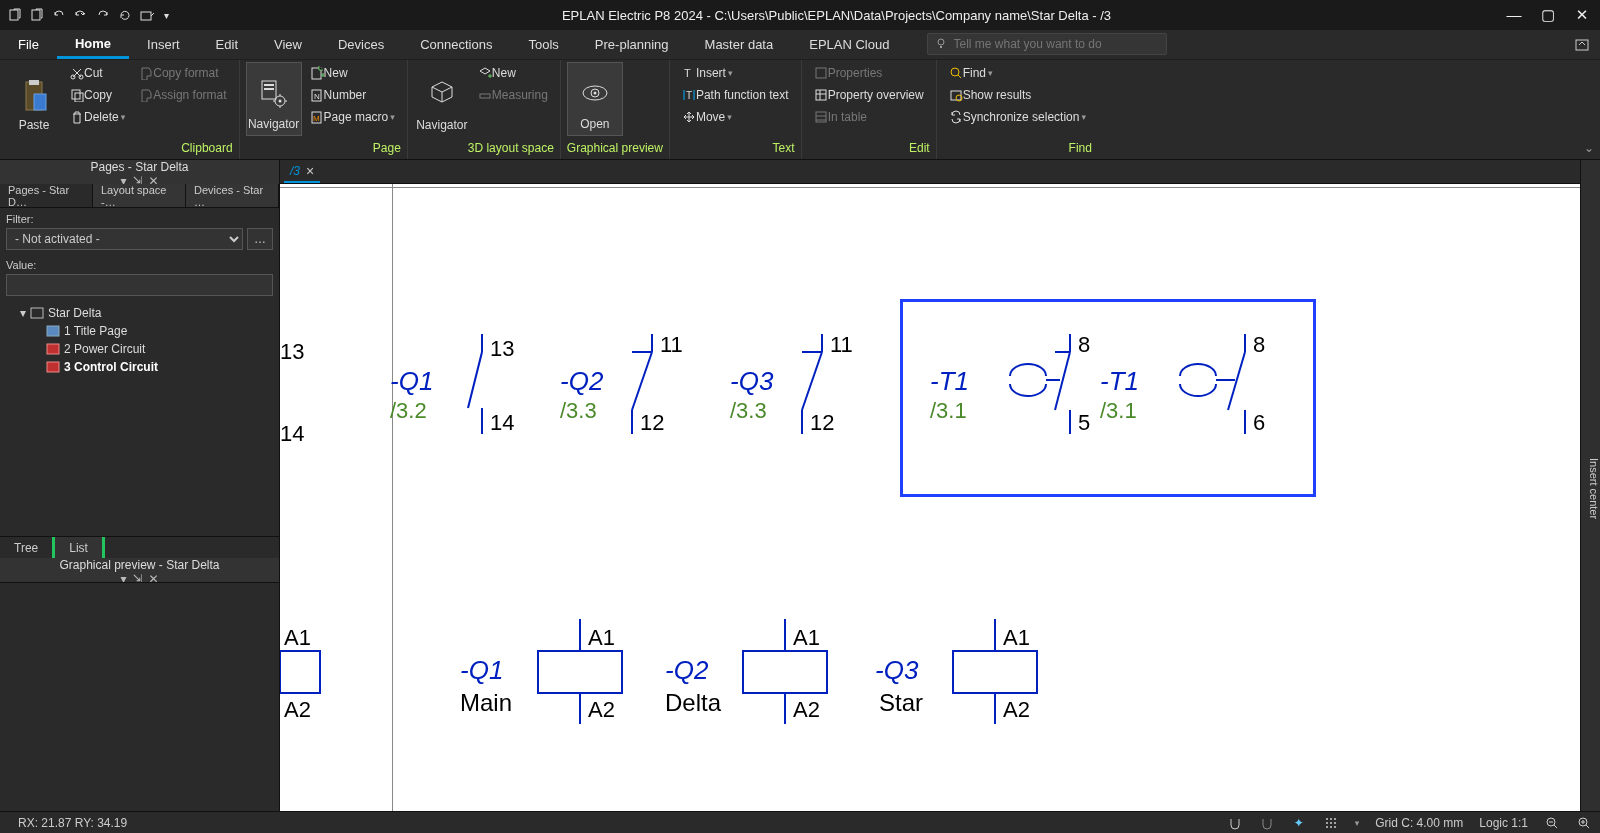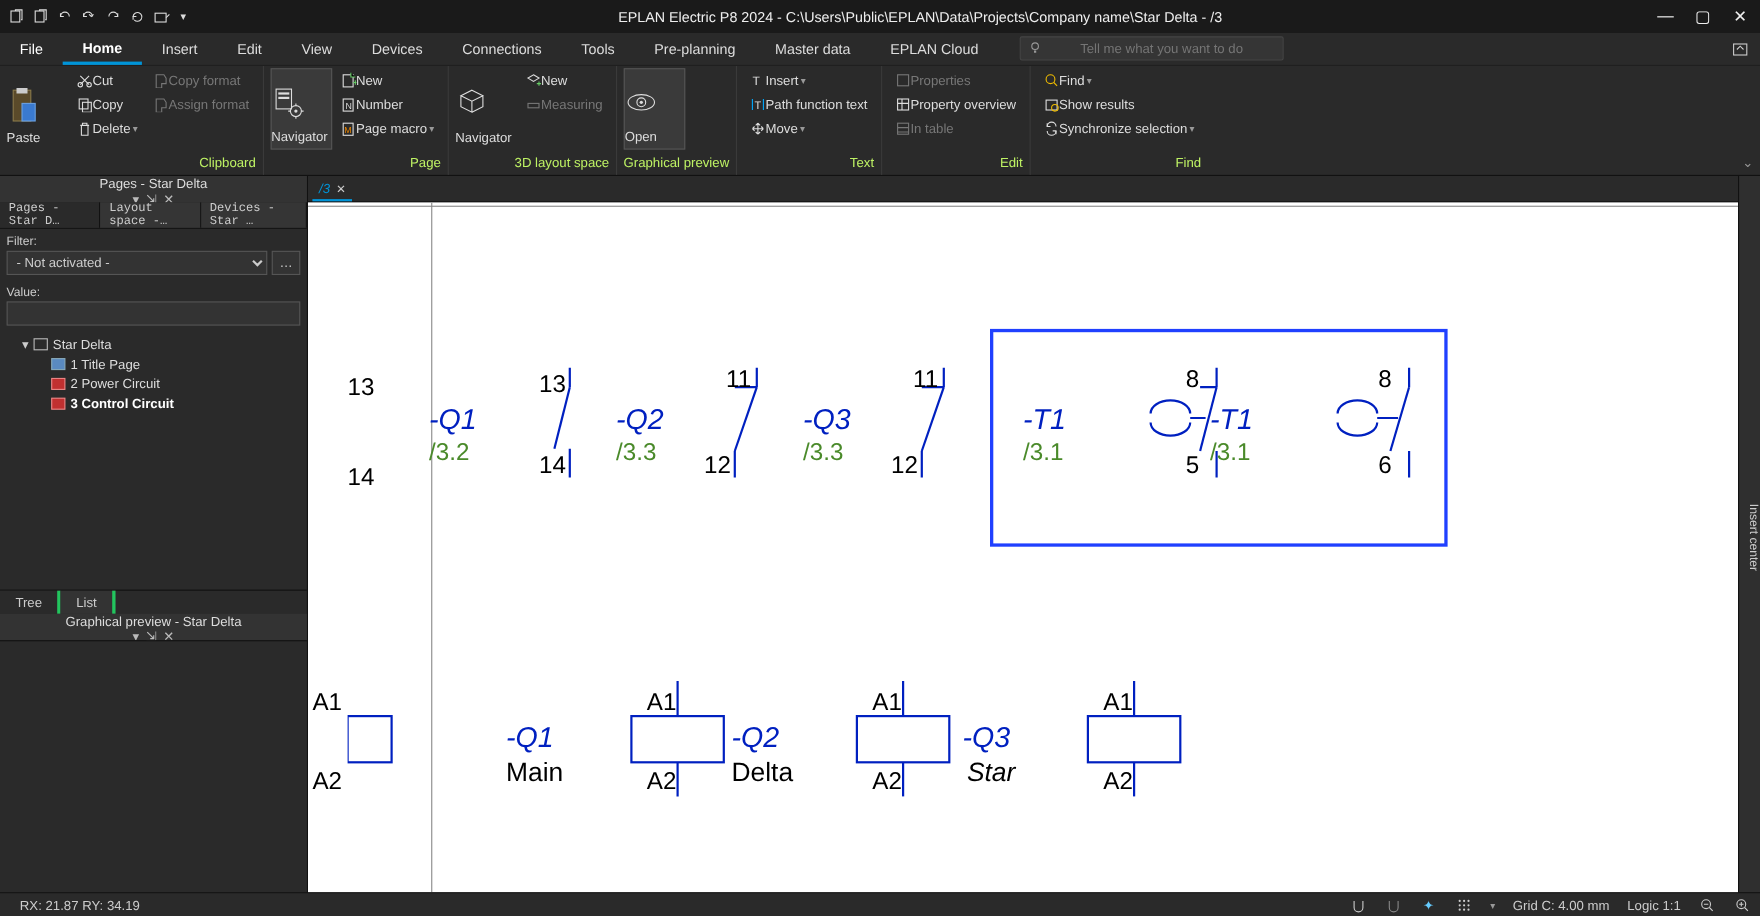--- a/index.html
+++ b/index.html
@@ -13,44 +13,44 @@
 .titlebar .winctrl span { cursor: pointer; width: 20px; text-align: center; }
 
 
 .menubar { height: 30px; background: #2a2a2a; display: flex; align-items: stretch; border-bottom: 1px solid #1f1f1f; }
 .menubar .tabs { display: flex; }
 .menubar .tab { padding: 0 18px; display: flex; align-items: center; font-size: 13px; color: #ddd; cursor: pointer; }
 .menubar .tab.file { color: #fff; }
 .menubar .tab.active { color: #fff; font-weight: 700; border-bottom: 3px solid #0094d8; }
 .menubar .search { margin-left: 20px; display: flex; align-items: center; background: #353535; border: 1px solid #444; border-radius: 2px; padding: 2px 8px; width: 240px; height: 22px; position: relative; top: 3px; }
 .menubar .search svg { margin-right: 6px; }
-.menubar .search input { background: transparent; border: none; color: #aaa; font-size: 12px; width: 100%; outline: none; text-align: center; }
+.menubar .search input { background: transparent; border: none; color: #aaa; font-size: 12px; width: 100%; outline: none; }
 .menubar .right { margin-left: auto; padding-right: 10px; display: flex; align-items: center; }
 
 
 .ribbon { height: 100px; background: #2a2a2a; display: flex; border-bottom: 1px solid #111; }
 .rgroup { border-right: 1px solid #3a3a3a; display: flex; flex-direction: column; padding: 2px 6px 0 6px; }
 .rgroup .body { flex: 1; display: flex; align-items: flex-start; gap: 2px; }
 .rgroup .label { text-align: right; font-size: 12px; color: #bef264; padding: 2px 0 4px 0; }
-.bigbtn { width: 56px; height: 74px; display: flex; flex-direction: column; align-items: flex-start; justify-content: flex-end; gap: 4px; padding-bottom: 4px; font-size: 12px; color: #ddd; cursor: pointer; }
+.bigbtn { width: 56px; height: 74px; display: flex; flex-direction: column; align-items: center; justify-content: flex-end; gap: 4px; padding-bottom: 4px; font-size: 12px; color: #ddd; cursor: pointer; }
 .bigbtn.sel { background: #3a3a3a; border: 1px solid #555; }
 .smbtn { display: flex; align-items: center; gap: 0; height: 22px; padding: 0 6px; color: #ddd; font-size: 12px; cursor: pointer; white-space: nowrap; }
 .smbtn.dis { color: #777; }
 .col { display: flex; flex-direction: column; }
 .ribbon .chev { margin-left: 2px; font-size: 9px; color: #999; }
 
 
 .workspace { display: flex; height: calc(833px - 30px - 30px - 100px - 22px); }
 
 
 .leftcol { width: 280px; background: #2a2a2a; display: flex; flex-direction: column; border-right: 1px solid #111; }
 .panelhdr { height: 24px; background: #333; display: flex; align-items: center; padding: 0 6px; font-size: 12px; color: #ddd; justify-content: space-between; flex-direction: column; }
 .panelhdr .ctrls { display: flex; gap: 6px; color: #bbb; }
 .navtabs { height: 24px; background: #2a2a2a; display: flex; border-bottom: 1px solid #111; }
-.navtab { padding: 0 8px; display: flex; align-items: center; font-size: 11px; border-right: 1px solid #111; color: #ccc; background: #353535; cursor: pointer; font-family: Liberation Mono, monospace; }
+.navtab { padding: 0 8px; display: flex; align-items: center; font-size: 11px; border-right: 1px solid #111; color: #ccc; background: #353535; cursor: pointer; }
 .navtab.active { background: #2a2a2a; }
 .filterblk { padding: 4px 6px; }
 .filterblk label { font-size: 11px; color: #ccc; }
 .filterrow { display: flex; gap: 4px; margin-top: 2px; }
 .filterrow select, .filterrow input { flex: 1; background: #333; border: 1px solid #555; color: #ccc; font-size: 12px; height: 22px; padding: 0 4px; }
 .filterrow select { width: 220px; }
 .filterrow .ell { width: 26px; background: #333; border: 1px solid #555; color: #ccc; display: flex; align-items: center; justify-content: center; cursor: pointer; }
 .tree { padding: 4px 6px; font-size: 12px; color: #ddd; flex: 1; overflow: auto; }
 .tree .node { display: flex; align-items: center; gap: 4px; height: 18px; cursor: pointer; }
 .tree .node.ind1 { padding-left: 14px; }
@@ -64,21 +64,21 @@
 
 
 .canvasarea { flex: 1; display: flex; flex-direction: column; background: #2a2a2a; }
 .doctabs { height: 24px; background: #2a2a2a; display: flex; align-items: center; padding-left: 4px; border-bottom: 1px solid #111; }
 .doctab { display: flex; align-items: center; gap: 6px; padding: 0 6px; height: 22px; border-bottom: 2px solid #0094d8; color: #0094d8; font-size: 12px; font-style: italic; cursor: pointer; }
 .doctab .close { color: #ccc; font-style: normal; cursor: pointer; font-size: 14px; }
 .canvas { flex: 1; background: #fff; position: relative; overflow: hidden; }
 .canvas .margin { position: absolute; left: 112px; top: 0; bottom: 0; border-left: 1px solid #888; }
 .canvas .pagetop { position: absolute; left: 0; top: 3px; width: 100%; border-top: 1px solid #888; }
 
-.dev { position: absolute; font-family: Arial, sans-serif; padding-left: 36px; }
+.dev { position: absolute; font-family: Arial, sans-serif; }
 .dt { color: #0020c0; font-size: 26px; font-weight: 500; font-style: italic; }
 .cr { color: #4a8a2a; font-size: 22px; }
 .pin { color: #000; font-size: 22px; }
 .sub { color: #000; font-size: 24px; }
 .selbox { position: absolute; border: 3px solid #2040ff; }
 
 
 .rightstrip { width: 20px; background: #2f2f2f; border-left: 1px solid #111; writing-mode: vertical-rl; text-align: center; font-size: 11px; color: #ccc; padding-top: 6px; cursor: pointer; }
 
 
@@ -610,21 +610,21 @@
 
       <div class="dev" style="left:585px; top:435px;">
         <svg width="180" height="110">
           <line x1="130" y1="0" x2="130" y2="32" stroke="#0020c0" stroke-width="2"></line>
           <rect x="88" y="32" width="84" height="42" fill="none" stroke="#0020c0" stroke-width="2"></rect>
           <line x1="130" y1="74" x2="130" y2="105" stroke="#0020c0" stroke-width="2"></line>
         </svg>
         <span class="pin" style="position:absolute;left:138px;top:6px;">A1</span>
         <span class="pin" style="position:absolute;left:138px;top:78px;">A2</span>
         <span class="dt" style="position:absolute;left:10px;top:36px;">-Q3</span>
-        <span class="sub" style="position:absolute;left:14px;top:70px;font-style:italic;">Star</span>
+        <span class="sub" style="position:absolute;left:14px;top:70px;">Star</span>
       </div>
 
     </div>
   </div>
 
   <div class="rightstrip">
     <span>Insert center</span>
   </div>
 </div>
 

